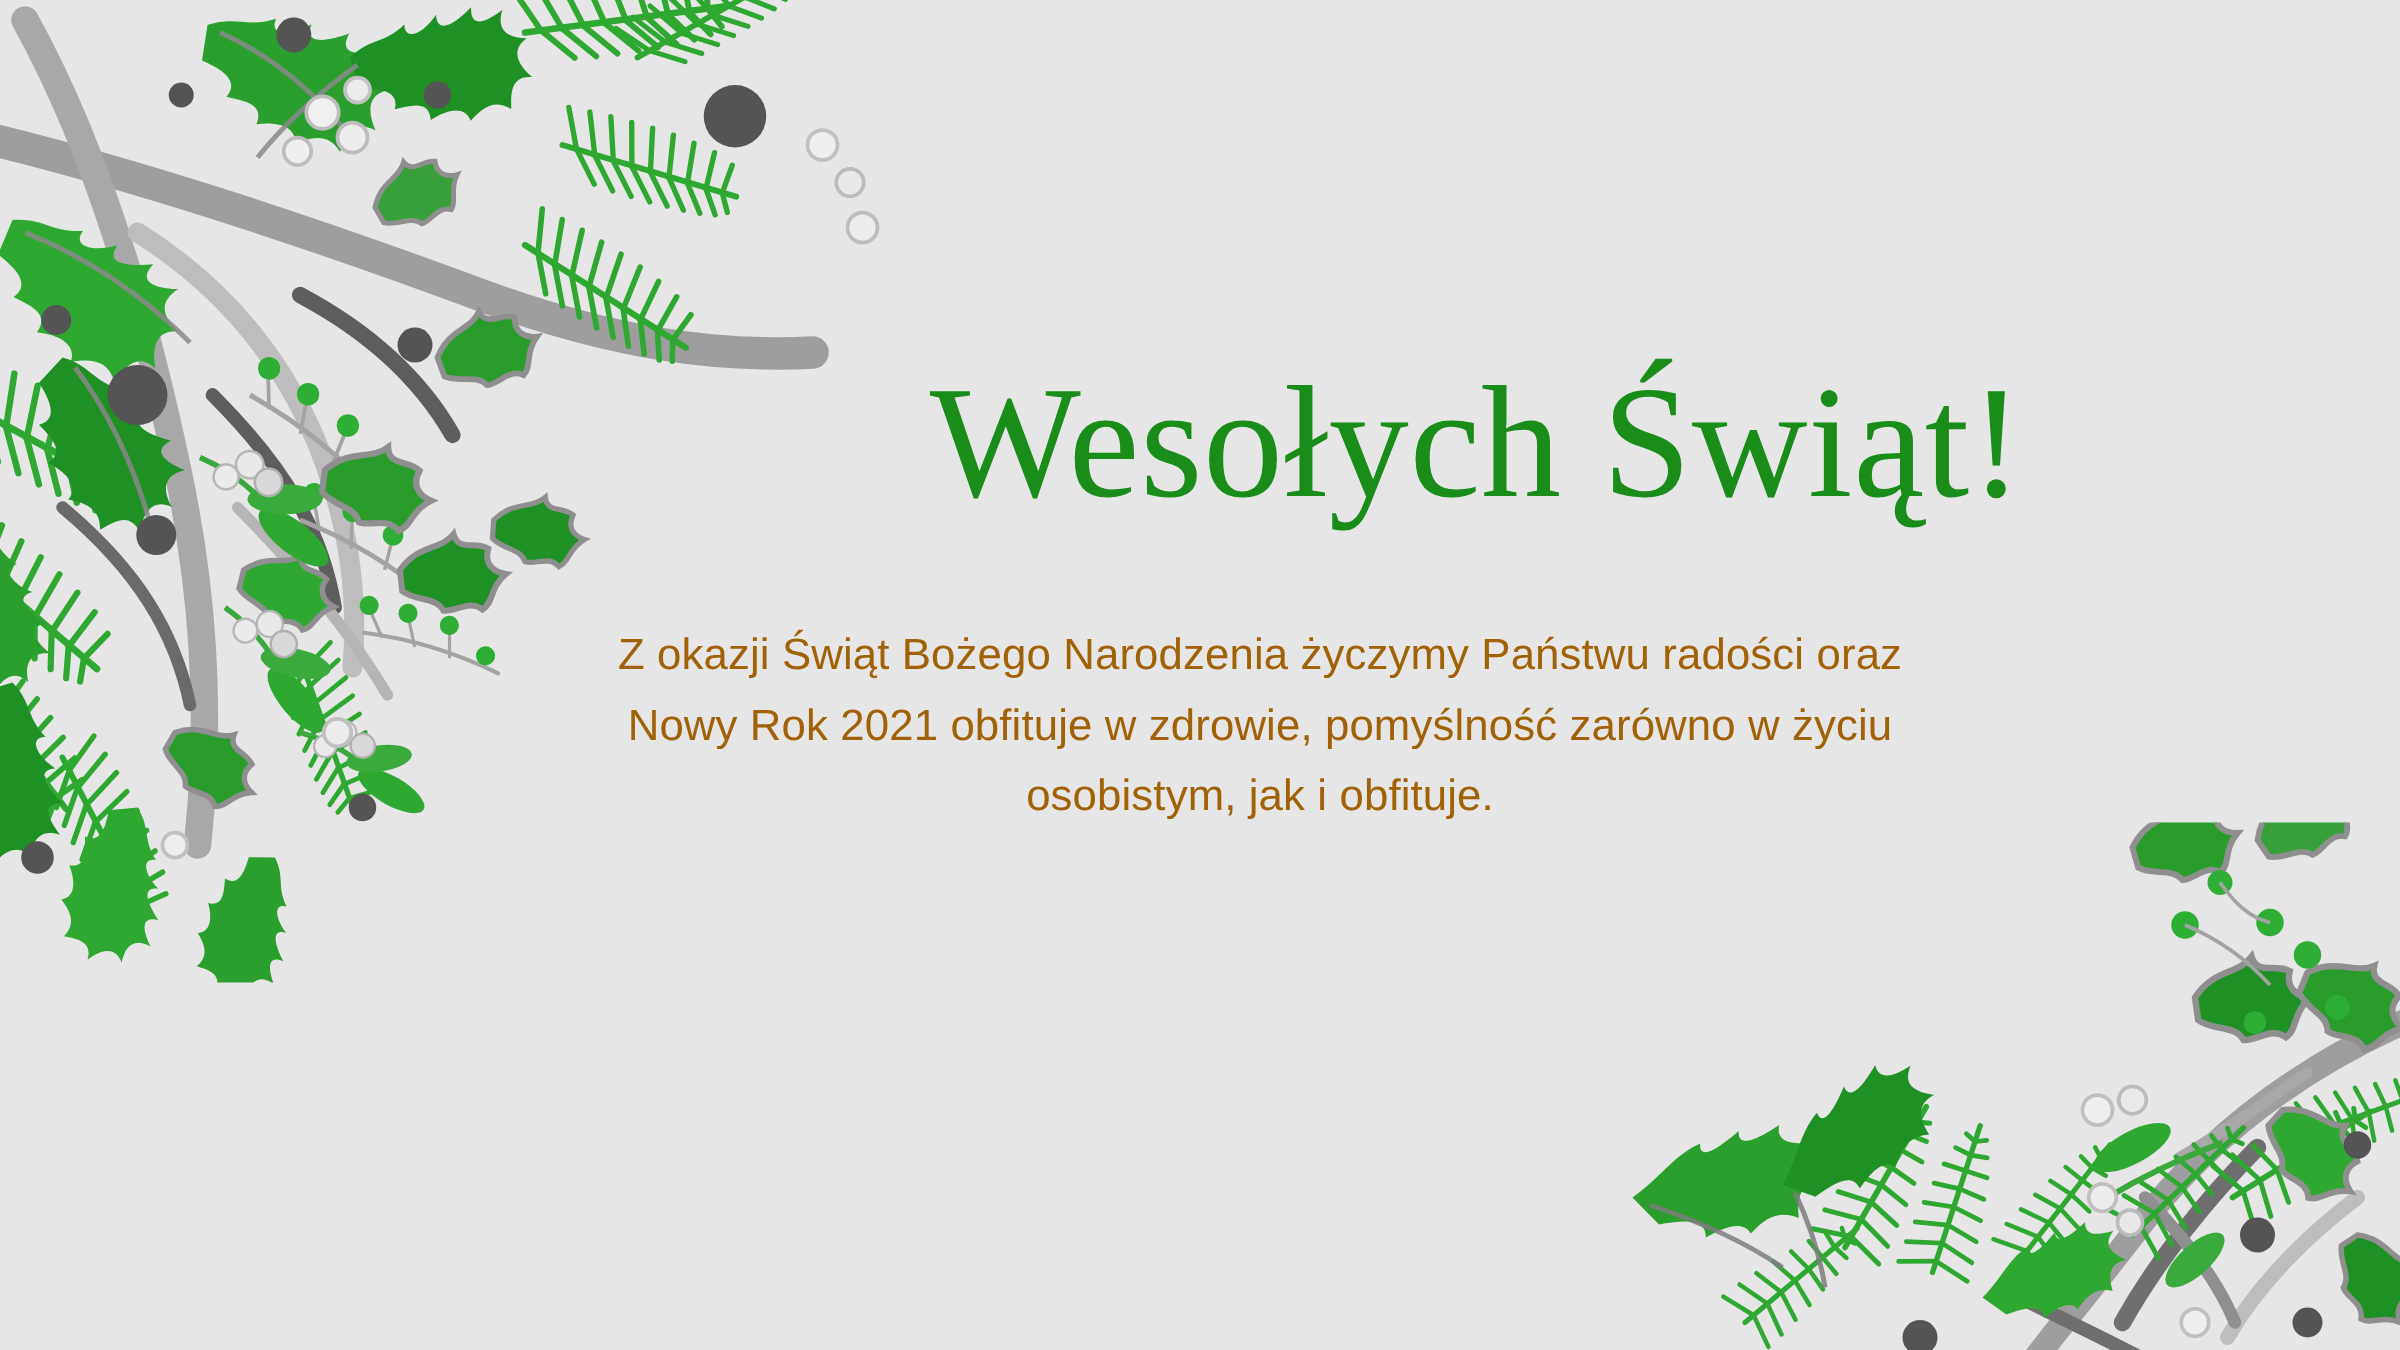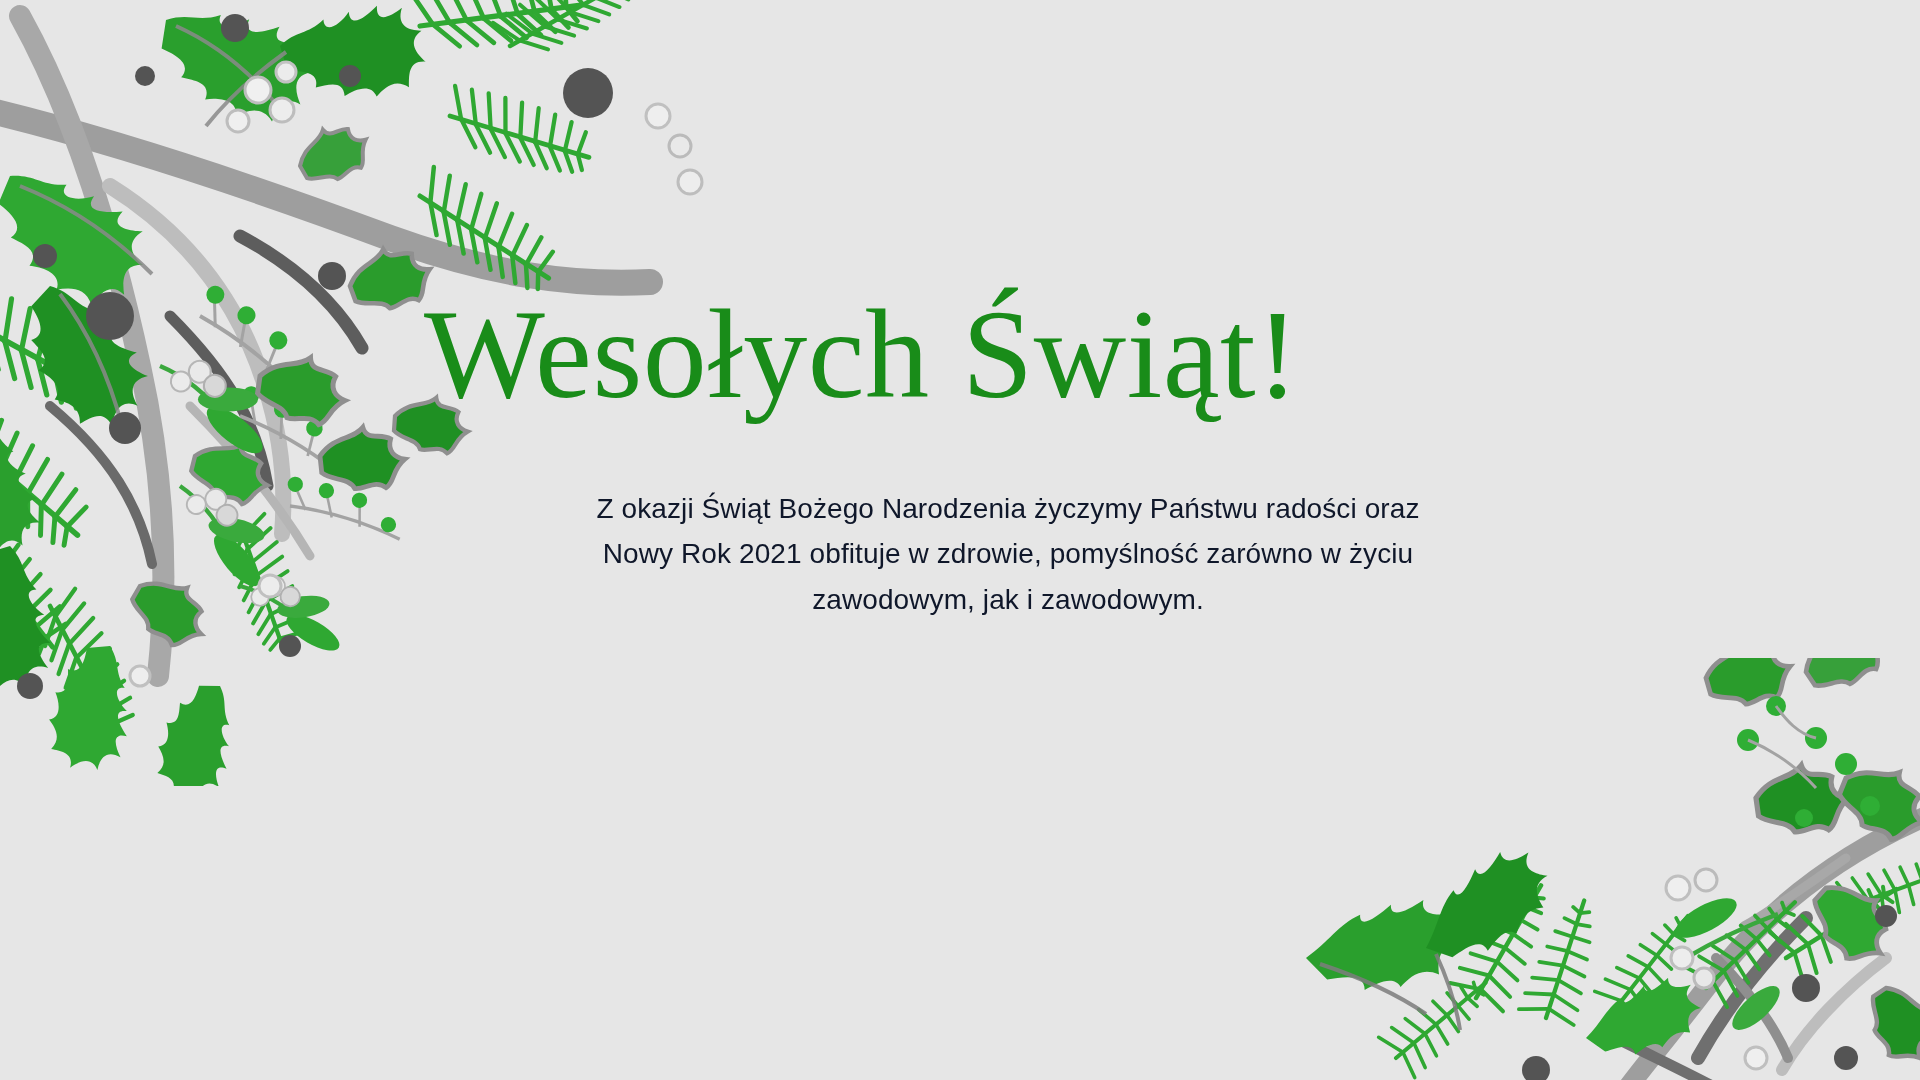--- a/index.html
+++ b/index.html
@@ -36,42 +36,42 @@
     left: 0;
     top: 0;
     width: 1920px;
     height: 1080px;
     display: flex;
     flex-direction: column;
     align-items: center;
     justify-content: flex-start;
   }
   #title {
-    margin: 2px;
+    margin: 12px;
     padding: 0;
     font-family: "Liberation Serif", "DejaVu Serif", serif;
     font-weight: 400;
     font-size: 128px;
     line-height: 1;
     letter-spacing: 0.5px;
     color: #198c19;
-    text-align: left;
+    text-align: right;
     width: 1200px;
     margin-top: 290px;
     margin-left: 130px;
   }
   #message {
     margin: 16px;
     margin-top: 66px;
     margin-left: 112px;
     width: 1090px;
     text-align: center;
-    font-size: 28px;
+    font-size: 35px;
     line-height: 1.62;
-    color: #0f172a;
+    color: #a16207;
     font-weight: 400;
     letter-spacing: 0.1px;
   }
   #message .line { display: block; white-space: nowrap; }
 </style>
 </head>
 <body>
 
 <div id="card">
 
@@ -323,17 +323,17 @@
       <circle cx="560" cy="400" r="12"></circle>
       <circle cx="600" cy="258" r="11"></circle>
     </g>
   </svg>
 
   <div id="content">
     <h1 id="title">Wesołych Świąt!</h1>
     <div id="message">
       <span class="line">Z okazji Świąt Bożego Narodzenia życzymy Państwu radości oraz</span>
       <span class="line">Nowy Rok 2021 obfituje w zdrowie, pomyślność zarówno w życiu</span>
-      <span class="line">zawodowym, jak i zawodowym.</span>
+      <span class="line">osobistym, jak i obfituje.</span>
     </div>
   </div>
 
 </div>
 
 </body></html>

